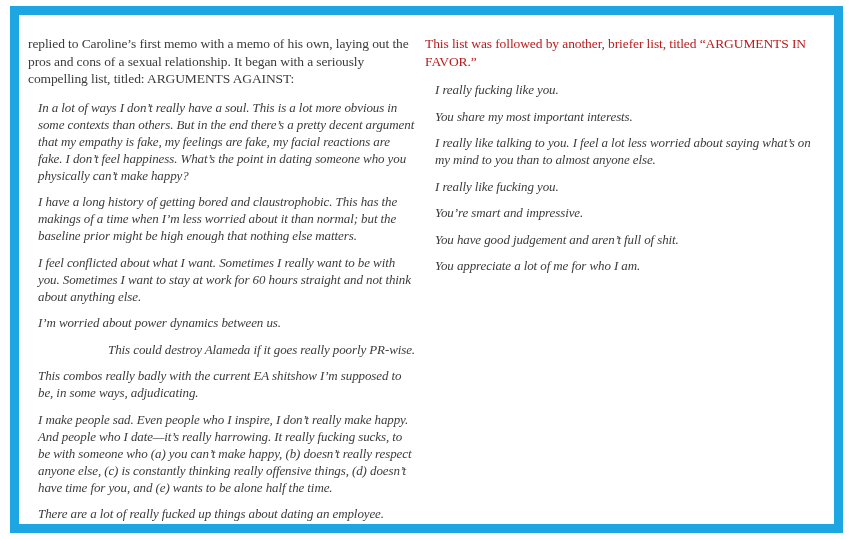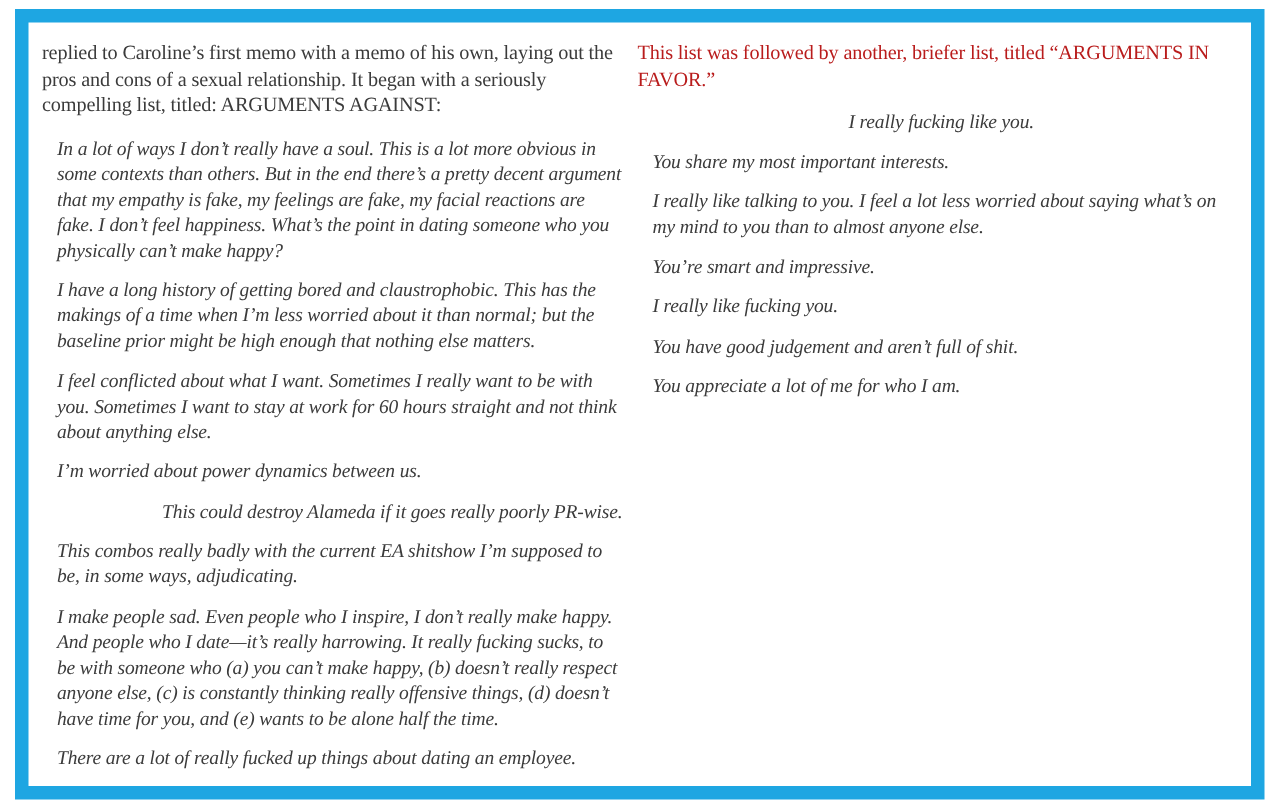--- a/index.html
+++ b/index.html
@@ -16,21 +16,21 @@
   }
   .frame {
     position: absolute;
     left: 10px;
     top: 6px;
     width: 833px;
     height: 527px;
     box-sizing: border-box;
     border: 9px solid #1ea6e2;
     background: #ffffff;
-    padding: 11px 14px 8px 9px;
+    padding: 20px 14px 8px 9px;
   }
   .columns {
     display: flex;
     gap: 10px;
     height: 100%;
   }
   .col-left {
     width: 387px;
     flex: 0 0 387px;
   }
@@ -68,23 +68,23 @@
       <p class="quote" style="color: rgb(59, 59, 59);">I feel conflicted about what I want. Sometimes I really want to be with you. Sometimes I want to stay at work for 60 hours straight and not think about anything else.</p>
       <p class="quote" style="color: rgb(59, 59, 59);">I’m worried about power dynamics between us.</p>
       <p class="quote" style="color: rgb(59, 59, 59); text-align: right;">This could destroy Alameda if it goes really poorly PR-wise.</p>
       <p class="quote" style="color: rgb(59, 59, 59);">This combos really badly with the current EA shitshow I’m supposed to be, in some ways, adjudicating.</p>
       <p class="quote" style="color: rgb(59, 59, 59);">I make people sad. Even people who I inspire, I don’t really make happy. And people who I date—it’s really harrowing. It really fucking sucks, to be with someone who (a) you can’t make happy, (b) doesn’t really respect anyone else, (c) is constantly thinking really offensive things, (d) doesn’t have time for you, and (e) wants to be alone half the time.</p>
       <p class="quote" style="color: rgb(59, 59, 59);">There are a lot of really fucked up things about dating an employee.</p>
     </div>
 
     <div class="col-right">
       <p class="intro" style="color: #b91c1c;">This list was followed by another, briefer list, titled “ARGUMENTS IN FAVOR.”</p>
-      <p class="quote" style="color: rgb(59, 59, 59); text-align: center;">I really fucking like you.</p>
+      <p class="quote" style="color: rgb(59, 59, 59);">I really fucking like you.</p>
       <p class="quote" style="color: rgb(59, 59, 59);">You share my most important interests.</p>
       <p class="quote" style="color: rgb(59, 59, 59);">I really like talking to you. I feel a lot less worried about saying what’s on my mind to you than to almost anyone else.</p>
+      <p class="quote" style="color: rgb(59, 59, 59);">I really like fucking you.</p>
       <p class="quote" style="color: rgb(59, 59, 59);">You’re smart and impressive.</p>
-      <p class="quote" style="color: rgb(59, 59, 59);">I really like fucking you.</p>
       <p class="quote" style="color: rgb(59, 59, 59);">You have good judgement and aren’t full of shit.</p>
       <p class="quote" style="color: rgb(59, 59, 59);">You appreciate a lot of me for who I am.</p>
     </div>
 
   </div>
 </div>
 
 </body></html>

